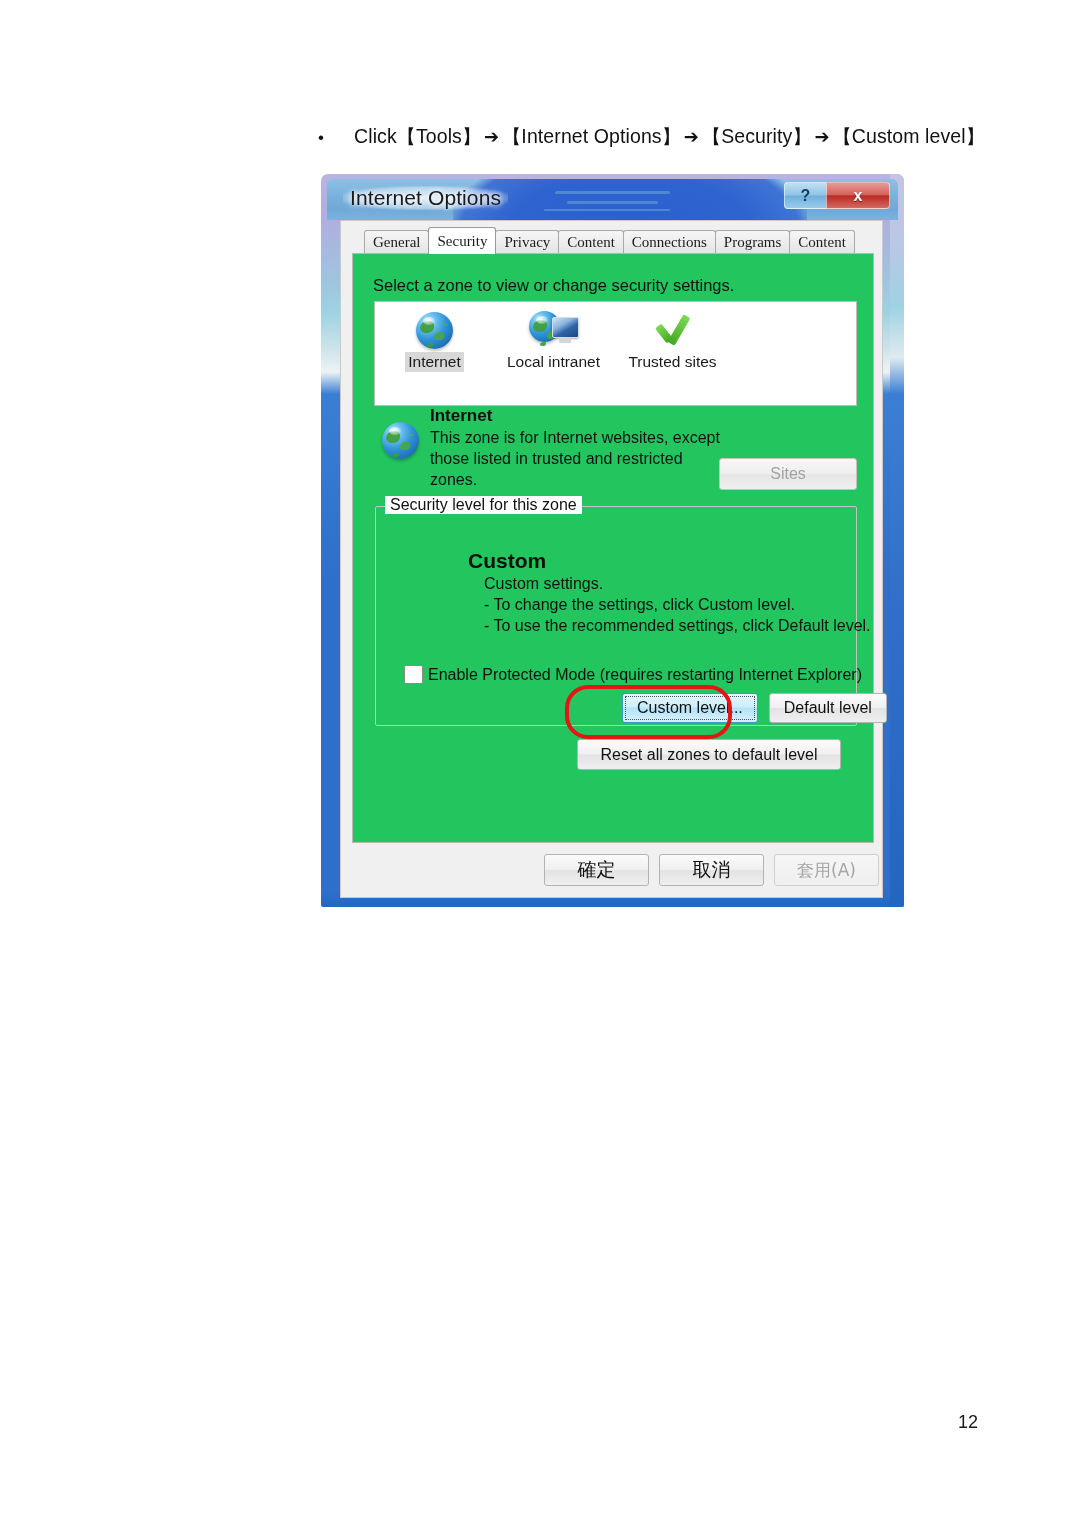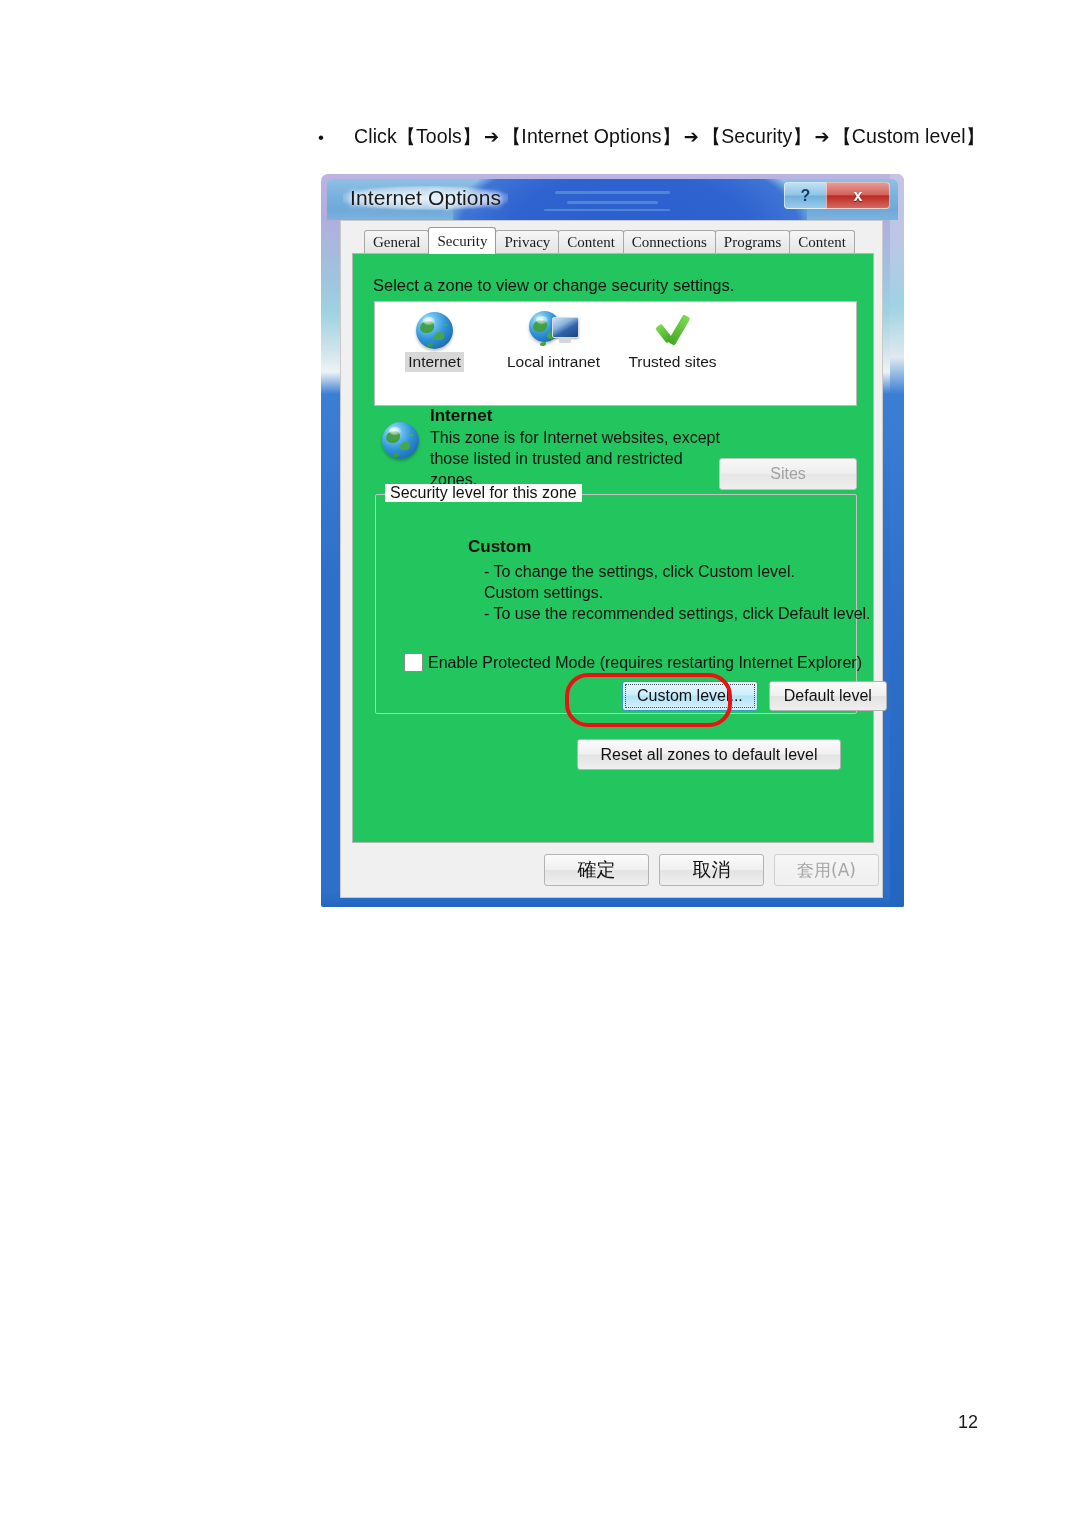--- a/index.html
+++ b/index.html
@@ -398,40 +398,40 @@
     display: flex;
     align-items: center;
     justify-content: center;
     margin-top: 47px;
   }
 
   
   .sec-group {
     position: absolute;
     left: 22px;
-    top: 240px;
+    top: 252px;
     right: 16px;
     height: 218px;
     border: 1px solid #c4c4c4;
     border-radius: 2px;
   }
   .sec-group-legend {
     position: absolute;
     left: 9px;
     top: -11px;
     background: #ffffff;
     padding: 0 5px;
     font-size: 16px;
     color: #111;
   }
   .sec-level-name {
     position: absolute;
     left: 92px;
     top: 42px;
-    font-size: 17px;
+    font-size: 21px;
     font-weight: bold;
     color: #0f0f0f;
   }
   .sec-level-lines {
     position: absolute;
     left: 108px;
     top: 66px;
     font-size: 16px;
     color: #121212;
     line-height: 1.32;
@@ -607,22 +607,22 @@
           </div>
         <div class="zone-desc-title">Internet</div>
         <div class="zone-desc-body">This zone is for Internet websites, except those listed in trusted and restricted zones.</div>
         <div class="sites-button">Sites</div>
       </div>
 
       <div class="sec-group">
         <div class="sec-group-legend">Security level for this zone</div>
         <div class="sec-level-name">Custom</div>
         <div class="sec-level-lines">
+          <div>Custom settings.</div>
           <div>- To change the settings, click Custom level.</div>
-          <div>Custom settings.</div>
           <div>- To use the recommended settings, click Default level.</div>
         </div>
 
         <div class="protected-row">
           <div class="checkbox"></div>
           <div class="protected-label">Enable Protected Mode (requires restarting Internet Explorer)</div>
         </div>
 
         <div class="level-buttons">
           <div class="btn focus-hot">Custom level...</div>

